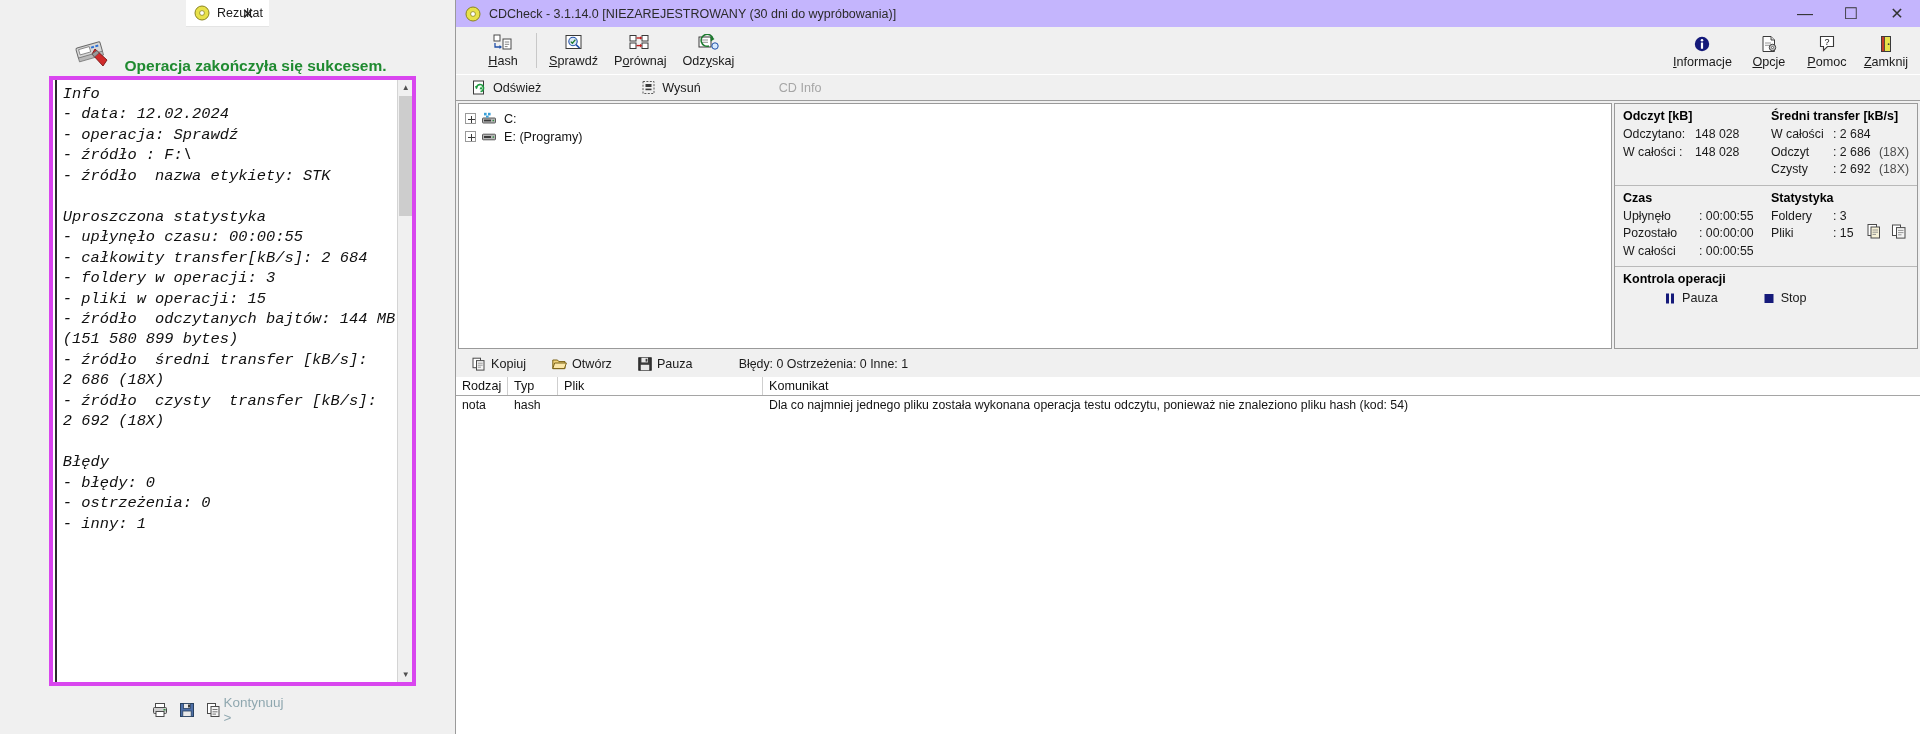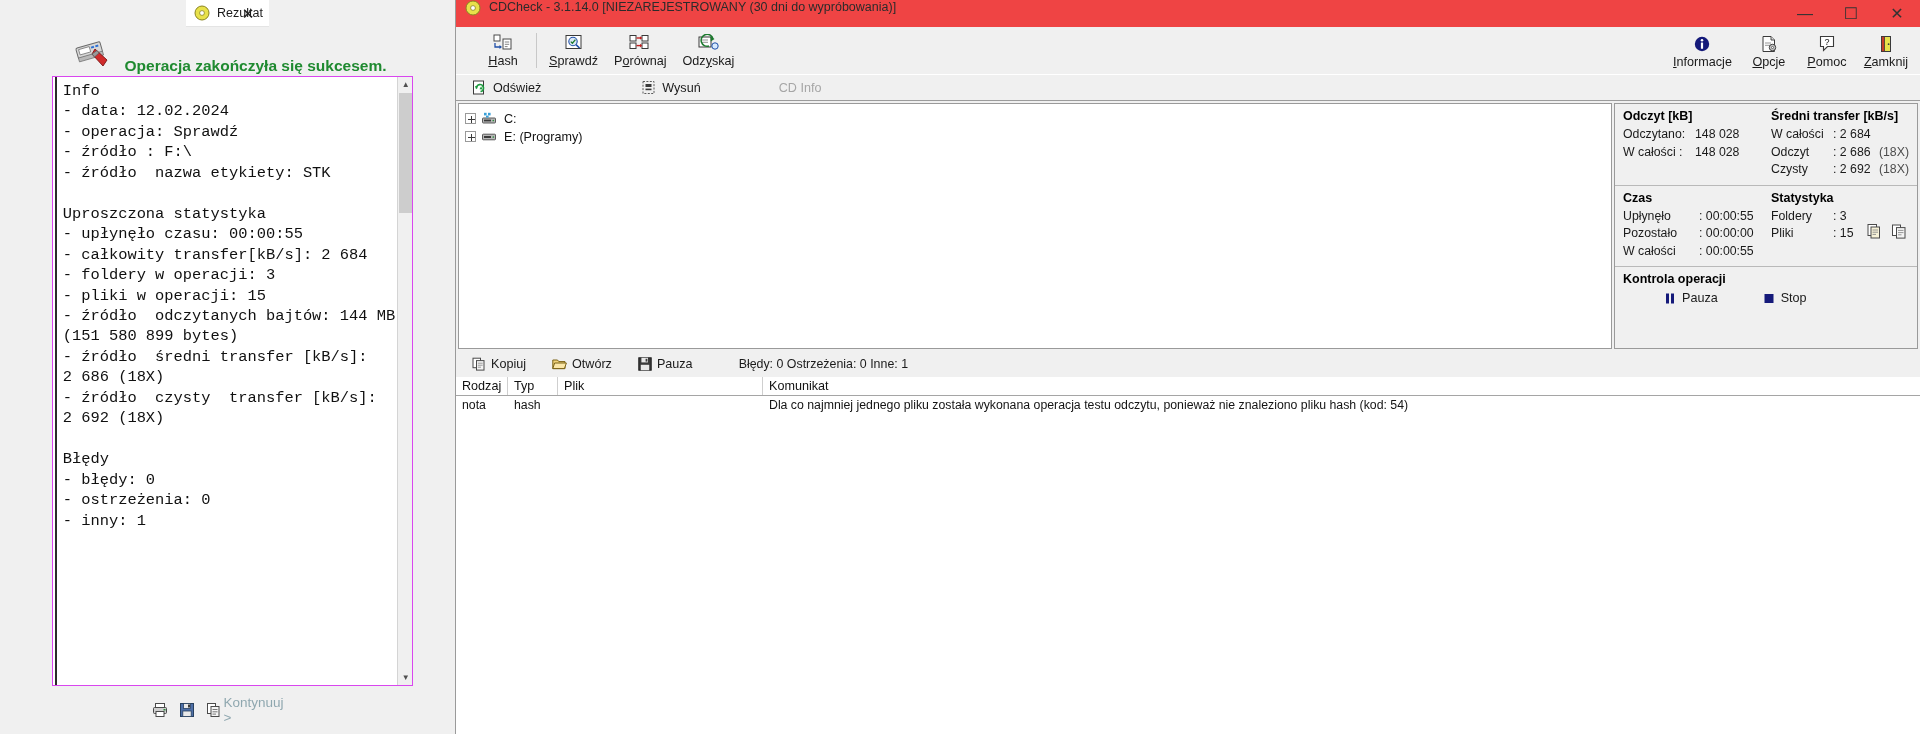--- a/index.html
+++ b/index.html
@@ -33,22 +33,23 @@
     padding:6px 6px 8px 10px; height:49px;
   }
   #left-header .hdr-icon{ width:38px; height:32px; flex:0 0 38px; margin-right:14px; }
   #left-header-texts{ display:flex; flex-direction:column; line-height:1.12;margin-top:48px; }
   #left-header-texts span{
     color:#1f8a30; font-weight:bold; font-size:15.5px;
     font-family:"Liberation Sans", sans-serif;
   }
   #left-logbox{
     flex:1 1 auto; margin:0 6px 0 16px; background:#ffffff;
-    border:1px solid #d946ef; position:relative; overflow:hidden;
+    border:4px solid #d946ef; position:relative; overflow:hidden;
     display:flex;
+    font-style:italic;
   }
   #left-logtext{
     flex:1 1 auto; padding:4px 2px 2px 6px; white-space:pre;
     font-family:"Liberation Mono", monospace; font-size:15.4px;
     line-height:20.45px; color:#101010; letter-spacing:0px;
     overflow:hidden; border-left:2px solid #2b2b2b; margin-left:2px;
   }
   #left-scrollbar{
     width:15px; flex:0 0 15px; background:#f0f0f0;
     border-left:1px solid #d4d4d4; position:relative;
@@ -77,21 +78,21 @@
     display:flex; gap:11px; align-items:center;
   }
   #left-footer-icons .fi{ width:16px; height:16px; }
 
   
   #right-window{
     position:absolute; left:456px; top:0; width:1464px; height:734px;
     background:#f0f0f0; display:flex; flex-direction:column;
   }
   #cd-titlebar{
-    height:27px; background:#ef4444; display:flex; align-items:flex-start;
+    height:27px; background:#c4b5fd; display:flex; align-items:center;
     padding-left:9px; position:relative;
   }
   #cd-titlebar .tb-icon{width:16px;height:16px;margin-right:8px;flex:0 0 16px;}
   #cd-title-text{ font-size:12.5px; color:#2b2b2b; }
   #cd-winbuttons{ position:absolute; right:0; top:0; height:27px; display:flex; }
   #cd-winbuttons .wb{
     width:46px; height:27px; display:flex; align-items:center; justify-content:center;
     color:#333;
   }
 

